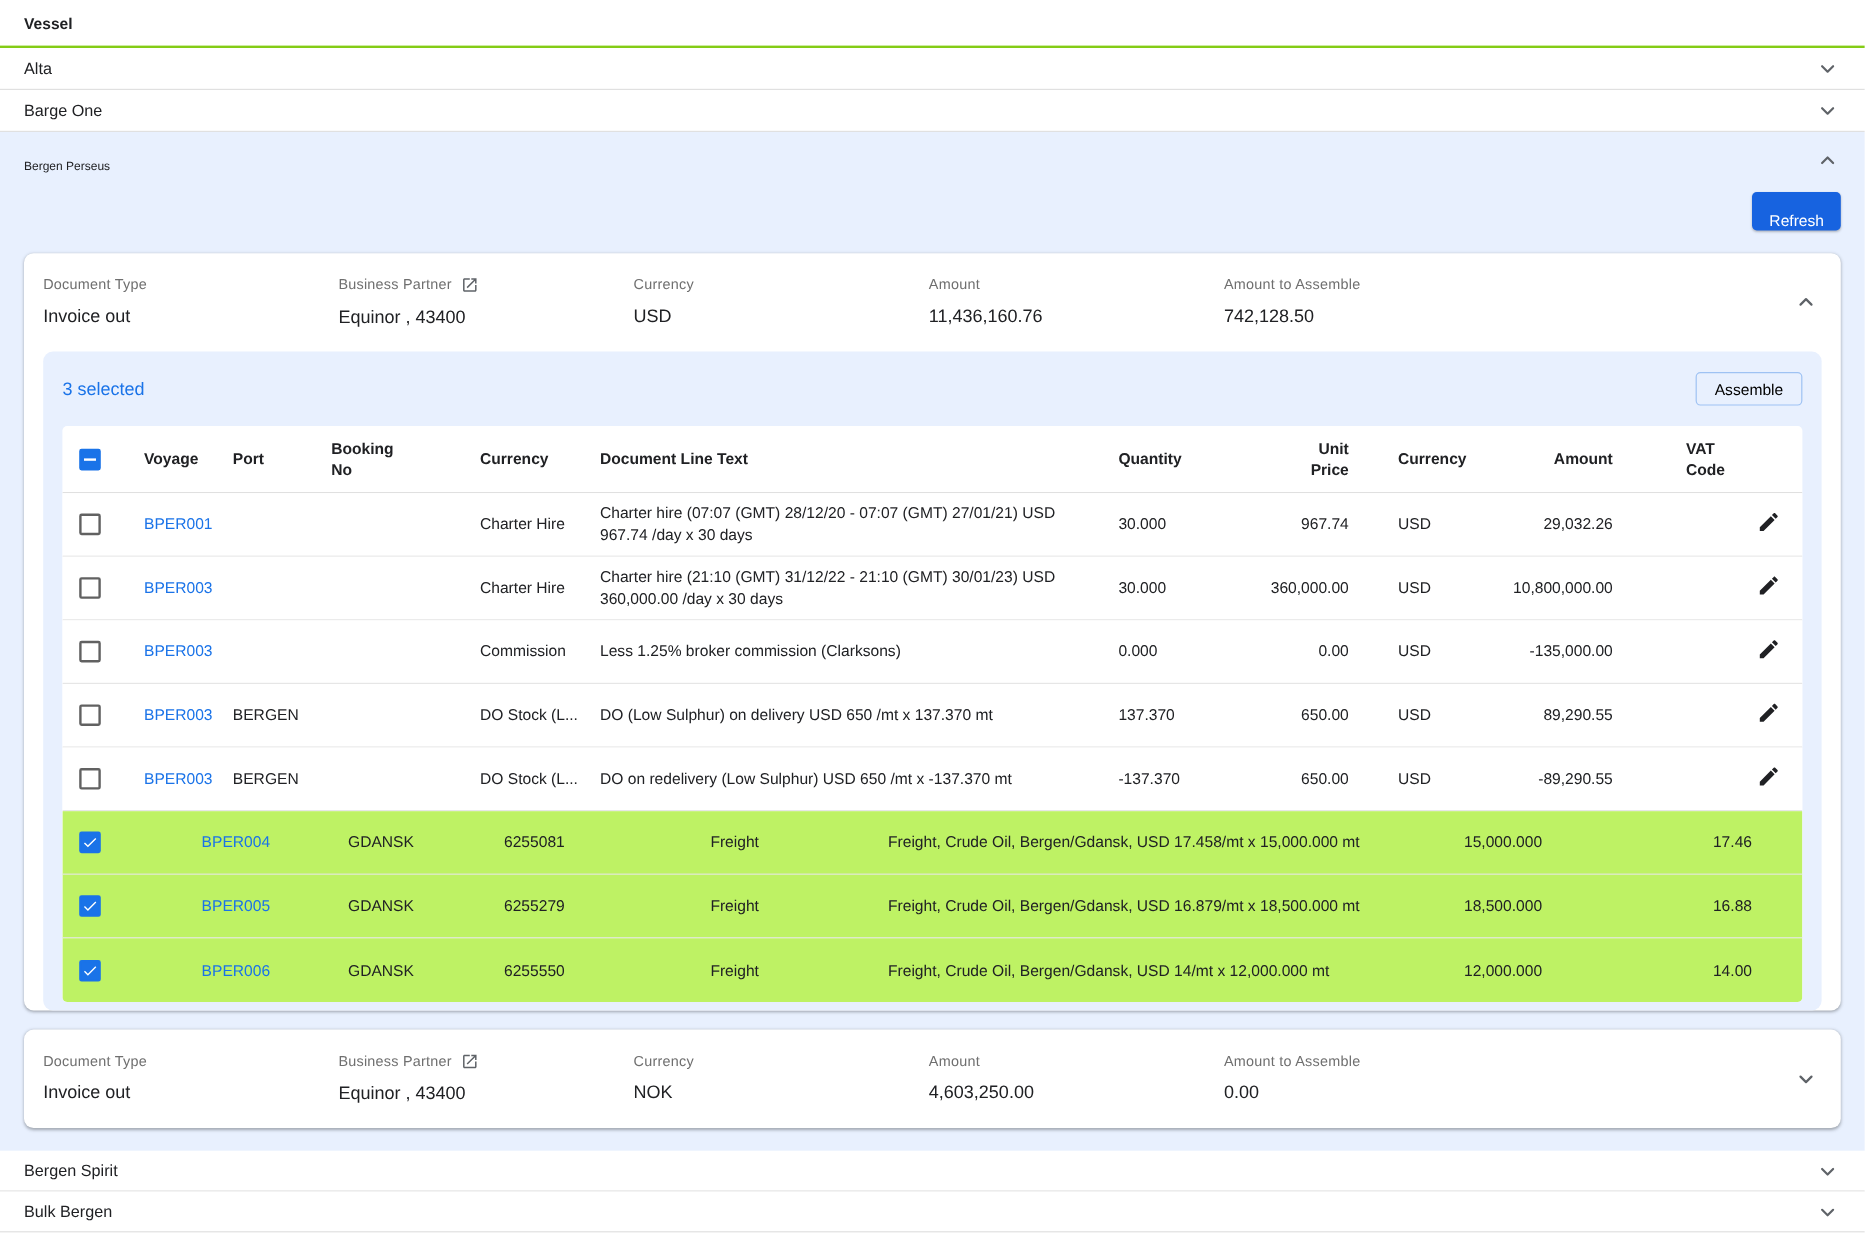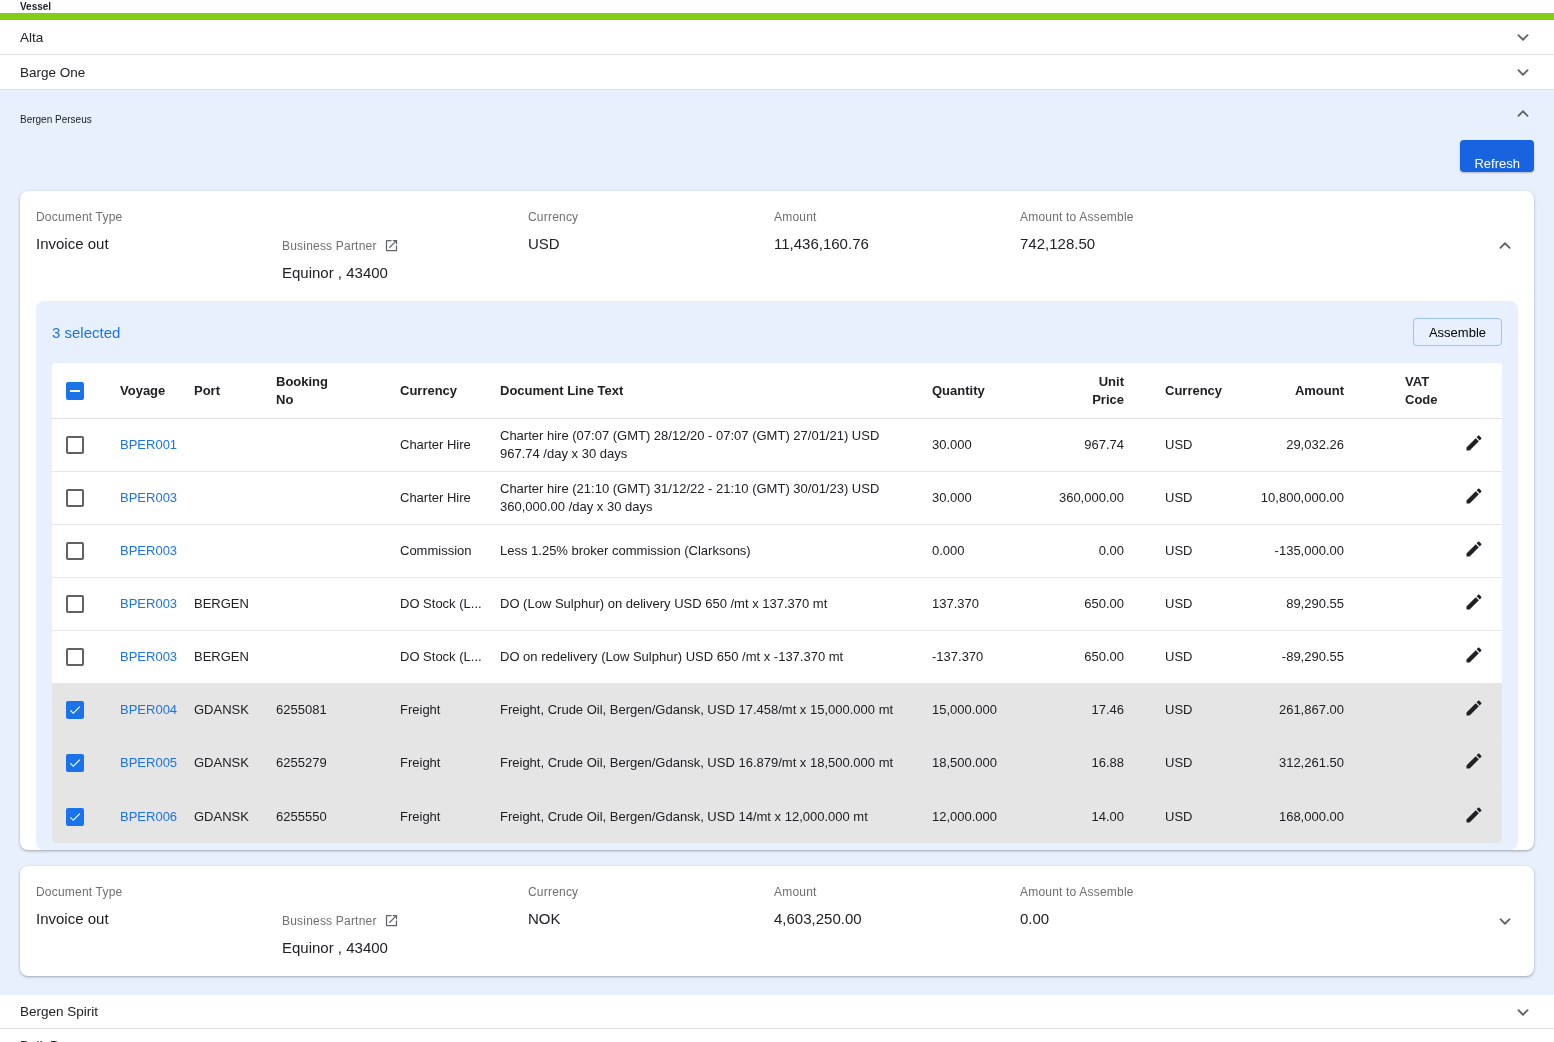--- a/index.html
+++ b/index.html
@@ -5,23 +5,23 @@
   * { margin:0; padding:0; box-sizing:border-box; }
   html,body { background:#fff; }
   body {
     width:1554px; height:1042px;
     font-family:"Liberation Sans", sans-serif;
     color:#202124; font-size:13px;
     overflow:hidden;
   }
   
   .list-header {
-    height:20px; display:flex; align-items:center;
-    padding:0 20px; border-bottom:7px solid #84cc16;
-    font-weight:700; font-size:10px;
+    height:40px; display:flex; align-items:center;
+    padding:0 20px; border-bottom:2px solid #84cc16;
+    font-weight:700; font-size:13px;
   }
   .vessel-row {
     height:35px; display:flex; align-items:center; justify-content:space-between;
     padding:0 20px; border-bottom:1px solid #e0e0e0;
     font-size:13.5px; cursor:pointer; background:#fff;
   }
   .vessel-row.bottom { height:34px;padding-left:20px; }
   .chev { width:22px; height:22px; display:inline-flex; }
   
   .expanded-section { background:#e8f0fe; padding-bottom:19px; }
@@ -40,21 +40,21 @@
     margin:0 20px; background:#fff; border-radius:8px;
     box-shadow:0 1px 3px rgba(60,64,67,.3), 0 1px 2px rgba(60,64,67,.15);
   }
   .card + .card { margin-top:13px; }
   .card-fields {
     display:flex; padding:19px 16px 20px; position:relative; align-items:flex-start;
   }
   .field { width:246px; }
   .field .flabel { font-size:12px; color:#6f6f6f; letter-spacing:.2px; }
   .field .fvalue { font-size:15px; color:#202124; margin-top:11px; }
-  .flabel-line { display:flex; align-items:center; gap:7px;margin-top:28px; }
+  .flabel-line { display:flex; align-items:flex-start; gap:7px; }
   .ext-icon { width:15px; height:15px; display:inline-flex; cursor:pointer; }
   .card-chevron {
     position:absolute; right:18px; top:50%; transform:translateY(-50%);
     cursor:pointer;
   }
   
   .inner-panel {
     margin:0 16px 16px; background:#e8f0fe; border-radius:8px;
     padding:0 16px 7px;
   }
@@ -66,21 +66,21 @@
     background:transparent; color:#000000; border:1px solid #9ec2f3;
     border-radius:4px; height:28px; padding:0 15px; font-size:13px;
     font-family:inherit; cursor:pointer;
   }
   
   .table { background:#fff; border-radius:4px; overflow:hidden; }
   .thead, .trow { display:flex; align-items:center; }
   .thead { min-height:56px; border-bottom:1px solid #e0e0e0; font-weight:700; }
   .trow  { min-height:53px; border-bottom:1px solid #e6e6e6; background:#fff; }
   .trow:last-child { border-bottom:none; }
-  .trow.selected { background:#e5e5e5; }
+  .trow.selected { background:#bef264;gap:48px; }
   .td { padding:6px 8px 6px 0; font-size:13px; line-height:1.35; }
   .col-check   { width:46px; display:flex; justify-content:center; padding:0; flex:none; }
   .col-voyage  { width:96px; padding-left:22px; flex:none; }
   .col-port    { width:82px; flex:none; }
   .col-booking { width:124px; flex:none; }
   .col-account { width:100px; flex:none; white-space:nowrap; overflow:hidden; }
   .col-text    { width:432px; flex:none; padding-right:24px; }
   .col-qty     { width:92px;  flex:none; text-align:left; }
   .col-unit    { width:108px; flex:none; text-align:right; }
   .col-currency{ width:88px;  flex:none; padding-left:33px; }

